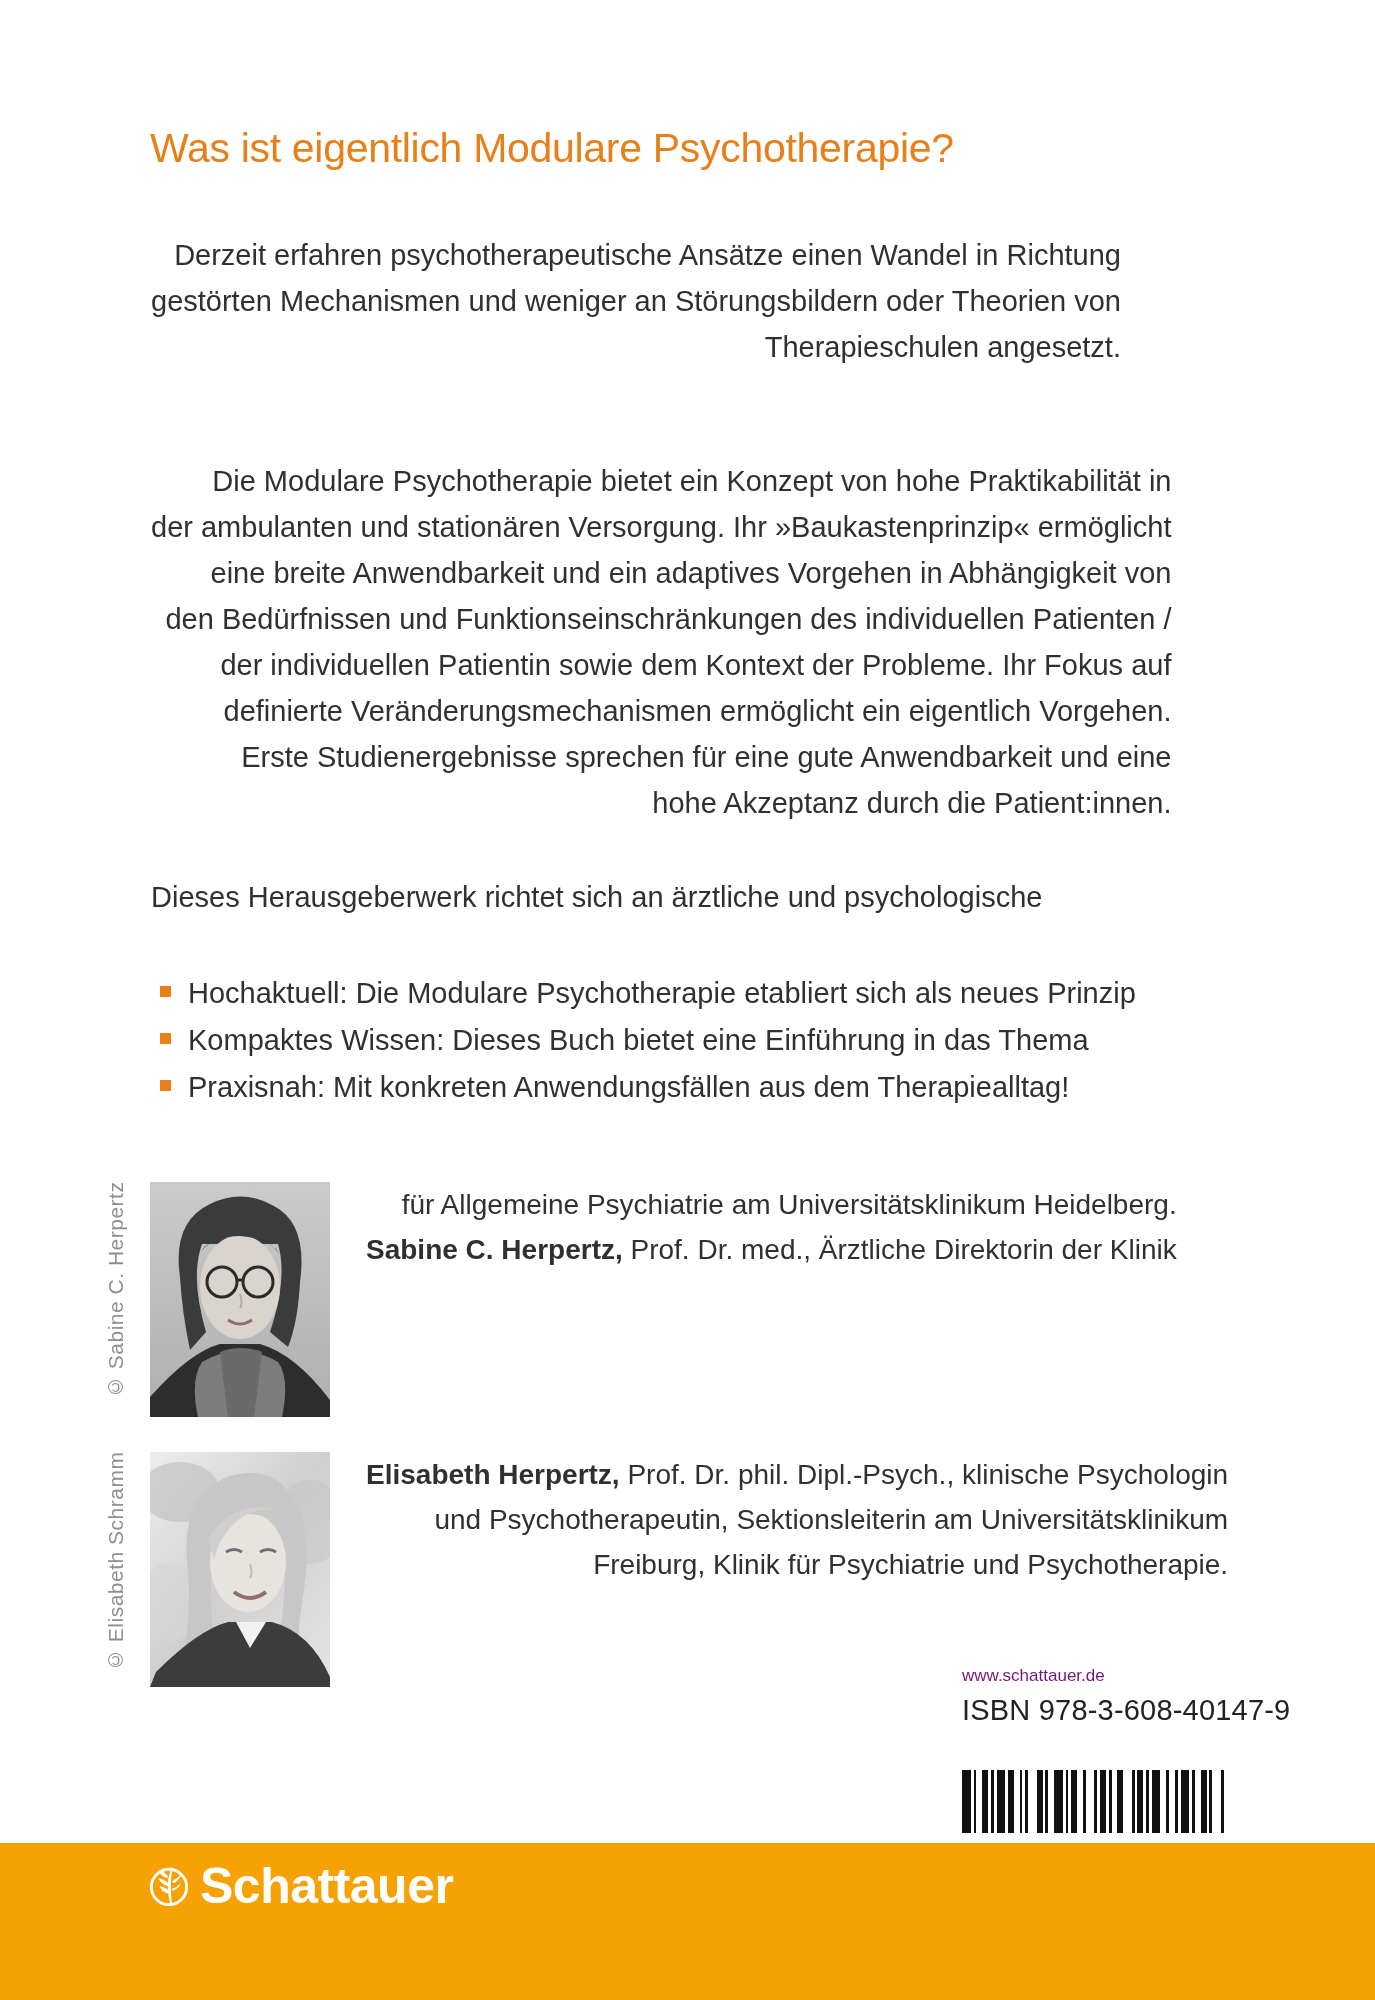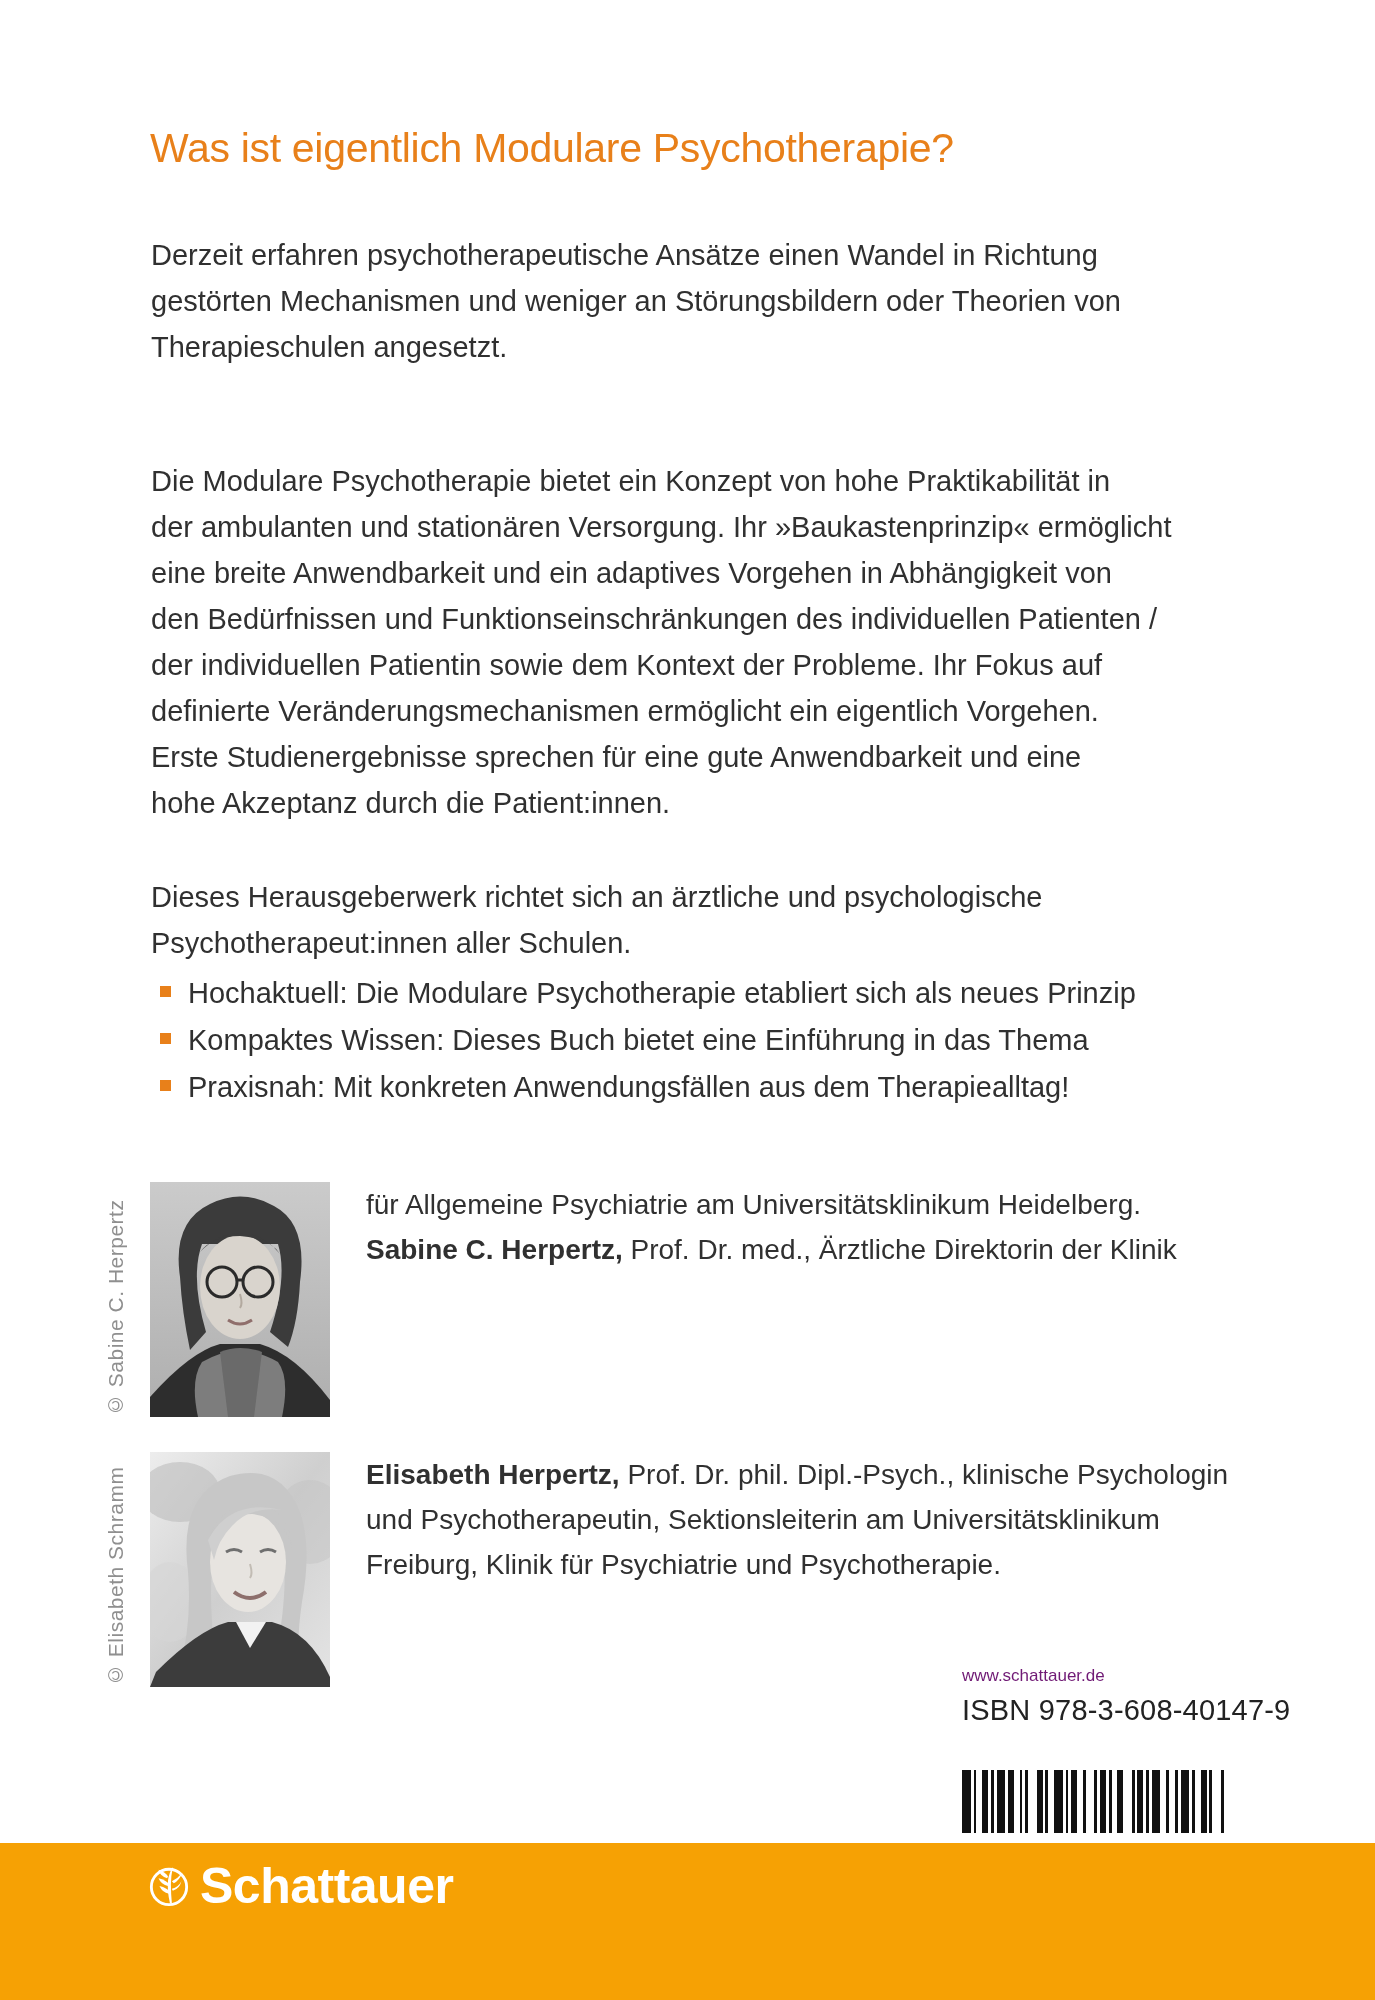--- a/index.html
+++ b/index.html
@@ -1,18 +1,18 @@
 <!DOCTYPE html>
 <html><head>
 <meta charset="utf-8">
 <style>
   html,body { margin:0; padding:0; background:#ffffff; }
   .page {
     position:relative; width:1375px; height:2000px; background:#ffffff;
-    font-family:"Liberation Sans", sans-serif; overflow:hidden; color:#303030;
+    font-family:"Liberation Sans", sans-serif; overflow:hidden; color:#303030;text-align:right;
   }
   .title {
     position:absolute; left:150px; top:124px; font-size:41px; line-height:48px;
     color:#E8801A; font-weight:400; letter-spacing:-0.3px; white-space:nowrap;
   }
   .para { position:absolute; left:151px; }
   .para .line { height:46px; line-height:46px; font-size:29px; white-space:nowrap; color:#303030; }
   .p1 { top:232px; }
   .p2 { top:458px; }
   .p3 { top:874px; }
@@ -69,21 +69,20 @@
     <div class="line">eine breite Anwendbarkeit und ein adaptives Vorgehen in Abhängigkeit von</div>
     <div class="line">den Bedürfnissen und Funktionseinschränkungen des individuellen Patienten /</div>
     <div class="line">der individuellen Patientin sowie dem Kontext der Probleme. Ihr Fokus auf</div>
     <div class="line">definierte Veränderungsmechanismen ermöglicht ein eigentlich Vorgehen.</div>
     <div class="line">Erste Studienergebnisse sprechen für eine gute Anwendbarkeit und eine</div>
     <div class="line">hohe Akzeptanz durch die Patient:innen.</div>
   </div>
 
   <div class="para p3">
     <div class="line">Dieses Herausgeberwerk richtet sich an ärztliche und psychologische</div>
-    <div class="line">Psychotherapeut:innen aller Schulen.</div>
   </div>
 
   <ul class="bullets">
     <li>
       <span class="bullet-square"></span>
       <span class="btext">Hochaktuell: Die Modulare Psychotherapie etabliert sich als neues Prinzip</span>
     </li>
     <li>
       <span class="bullet-square"></span>
       <span class="btext">Kompaktes Wissen: Dieses Buch bietet eine Einführung in das Thema</span>

